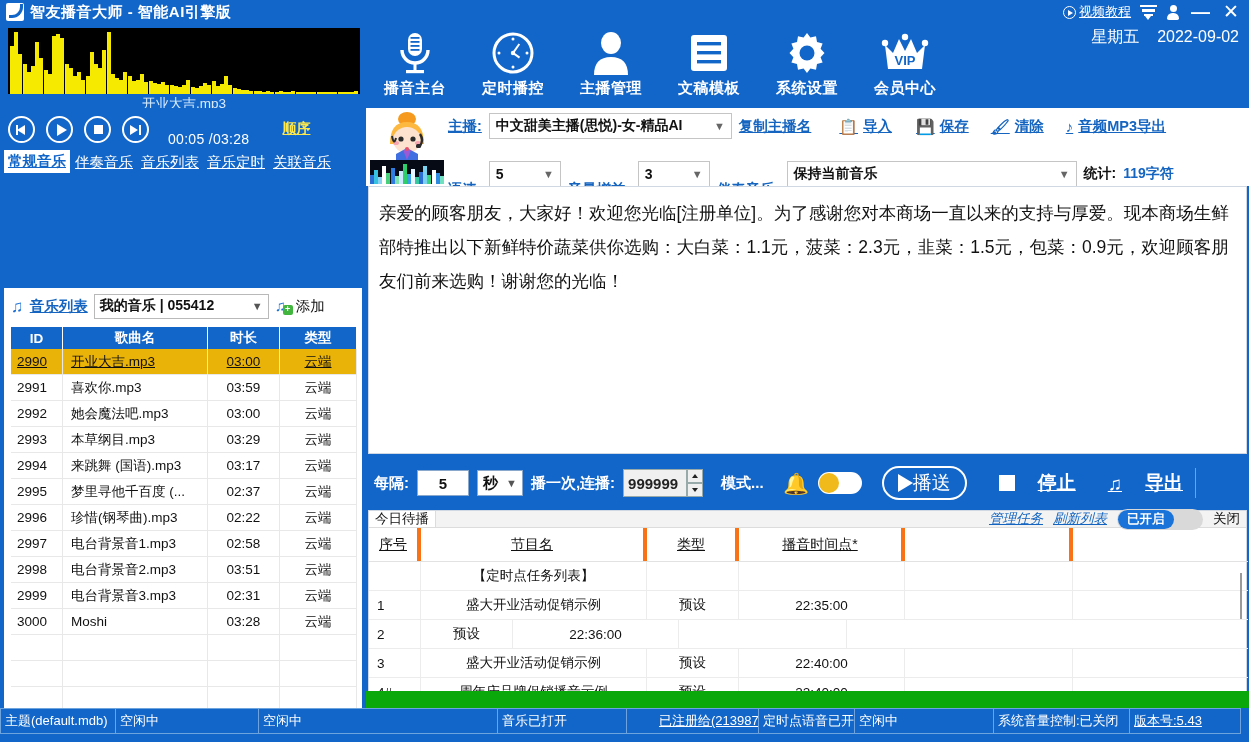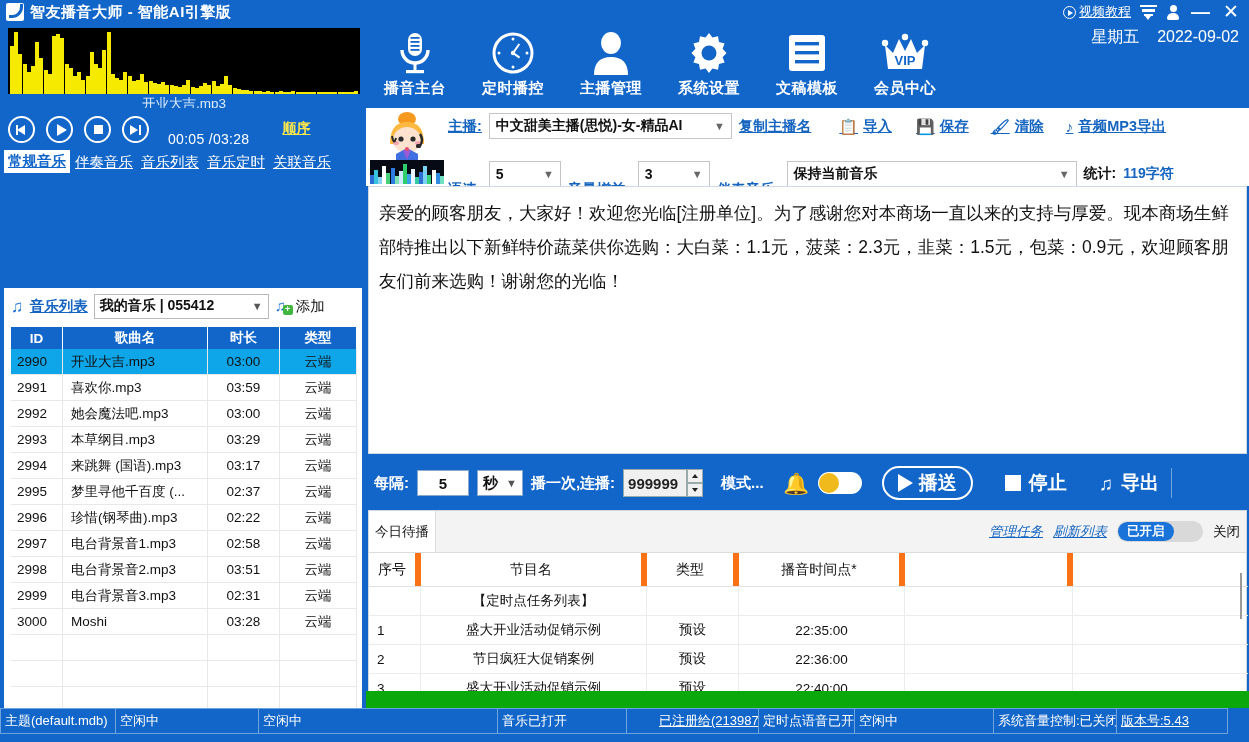--- a/index.html
+++ b/index.html
@@ -166,21 +166,21 @@
     position:absolute; right:-1px; bottom:-1px; width:10px;height:10px;border-radius:2px;
     background:#41b53d; color:#fff; font-size:9px; line-height:9px; text-align:center; font-weight:bold;
   }
 
   
   .mtable { position:absolute; left:6px; top:38px; width:346px; height: 392px; }
   .mthead { display:flex; height:22px; background:#1266c9; color:#fff; font-size:13.5px; font-weight:bold;}
   .mthead div { display:flex; align-items:center; justify-content:center; border-right:1px solid #ffffff;}
   .mt-c1 { width:52px;} .mt-c2 { width:145px;} .mt-c3 { width:72px;} .mt-c4 { width:77px;}
   .mtrow { display:flex; height:26px; font-size:13.5px; color:#111; border-bottom:1px solid #e8e8e8;}
-  .mtrow.sel { background:#0ea5e9; }
+  .mtrow.sel { background:#eab308;text-decoration:underline; }
   .mtrow div { display:flex; align-items:center; border-right:1px solid #e8e8e8;}
   .mtrow .mt-c1 { padding-left:6px; }
   .mtrow .mt-c2 { padding-left:8px; overflow:hidden; white-space:nowrap;}
   .mtrow .mt-c3 { justify-content:center;}
   .mtrow .mt-c4 { justify-content:center;}
 
   .pager {
     position:absolute; left:6px; top:434px; width:346px; height:28px;
     display:flex; align-items:center; gap:0px; font-size:13.5px; color:#111; font-weight:bold;
   }
@@ -249,53 +249,53 @@
   .spin-arrows i { flex:1; background:#f0f0f0; border:1px solid #9aa; position:relative;}
   .spin-arrows i::after{content:"";position:absolute;left:4px;top:4px;border-left:3px solid transparent;border-right:3px solid transparent;}
   .spin-arrows i.up::after{ border-bottom:4px solid #222;}
   .spin-arrows i.dn::after{ border-top:4px solid #222;}
   .bell { font-size:21px; line-height:21px; color:#ffc425; }
   .toggle {
     width:44px;height:22px;border-radius:11px;background:#ffffff;position:relative;flex:none;
   }
   .toggle::after{content:"";position:absolute;left:1px;top:1px;width:20px;height:20px;border-radius:50%;background:#f0b91c;}
   .bigbtn {
-    border:2px solid #ffffff; border-radius:17px; height:34px; display:flex;align-items:center;gap:6px;
-    padding:0 14px; color:#fff; font-size:19px; font-weight:bold;
+    border:2px solid #ffffff; border-radius:17px; height:34px; display:flex;align-items:center;
+    padding:0 14px; color:#fff; font-size:19px; font-weight:normal;
   }
   .tri { width:0;height:0;border-left:15px solid #fff;border-top:9px solid transparent;border-bottom:9px solid transparent;}
-  .plain-btn { display:flex;align-items:center;gap:8px;color:#fff;font-size:19px;font-weight:bold;}
+  .plain-btn { display:flex;align-items:center;gap:23px;color:#fff;font-size:19px;font-weight:bold;text-decoration:underline;}
   .sq { width:16px;height:16px;background:#fff;}
   .notes { font-size:19px;line-height:19px;}
   .vsep { width:1px; height:30px; background:#6ea4dd; margin-left:4px;}
 
   
   .taskpanel {
     position:absolute; left:2px; top:402px; width:879px; height:196px; background:#ffffff;
     border:1px solid #cfd8e3;
   }
-  .tasktabbar { height:42px; background:#f3f3f3; display:flex; align-items:stretch; border-bottom:1px solid #dcdcdc;}
+  .tasktabbar { height:17px; background:#f3f3f3; display:flex; align-items:stretch; border-bottom:1px solid #dcdcdc;}
   .tasktab {
     background:#ffffff; border-right:1px solid #dcdcdc; padding:0 6px;
     display:flex;align-items:center; font-size:13.5px; color:#111;
   }
   .tasktab-right { margin-left:auto; display:flex;align-items:center;gap:10px; padding-right:6px;}
   .tt-link { color:#1565c0; font-size:13.5px; text-decoration:underline;font-style:italic;}
   .switch {
     width:86px;height:21px;border-radius:11px;background:#d9d9d9;position:relative;flex:none;
   }
   .switch .on {
     position:absolute; left:1px; top:1px; height:19px; padding:0 9px; border-radius:10px;
     background:#1a73d8; color:#fff; font-size:12.5px; font-weight:bold; display:flex;align-items:center;
   }
   .sw-off { font-size:13.5px;color:#111;}
 
   .ttable { width:879px; }
   .tthead { display:flex; height:34px; font-size:14px; color:#111; border-bottom:1px solid #e2e2e2;}
-  .tthead div { display:flex;align-items:center;justify-content:center;border-right:6px solid #f97316;}
+  .tthead div { display:flex;align-items:center;justify-content:center;border-right:4px solid #f97316;text-decoration:underline;}
   .tt-c1{width:52px;} .tt-c2{width:226px;} .tt-c3{width:92px;} .tt-c4{width:166px;} .tt-c5{width:168px;}
   .ttrow { display:flex; height:29px; font-size:13.5px;color:#111;border-bottom:1px solid #ececec;}
   .ttrow div { display:flex;align-items:center;border-right:1px solid #ececec;}
   .ttrow .tt-c1{ padding-left:8px;}
   .ttrow .tt-c2{ justify-content:center;}
   .ttrow .tt-c3{ justify-content:center;}
   .ttrow .tt-c4{ justify-content:center;}
   .tt-scroll { position:absolute; right:4px; top:62px; width:2px; height:46px; background:#9a9a9a;}
 
   .greenbar {
@@ -465,37 +465,37 @@
           <div class="glyph">
             <svg width="42" height="44" viewBox="0 0 42 44">
               <ellipse cx="21" cy="12" rx="10" ry="11" fill="#fff"></ellipse>
               <path d="M4 44 Q4 26 21 26 Q38 26 38 44 Z" fill="#fff"></path>
             </svg>
           </div>
           <div class="lbl">主播管理</div>
         </div>
         <div class="tbitem">
           <div class="glyph">
-            <svg width="44" height="44" viewBox="0 0 44 44">
-              <path fill="#fff" d="M22 2l3.4 4.6 5.6-1.3 1 5.7 5.6 1.4-2 5.4 3.9 4.2-3.9 4.2 2 5.4-5.6 1.4-1 5.7-5.6-1.3L22 42l-3.4-4.6-5.6 1.3-1-5.7-5.6-1.4 2-5.4L4.5 22l3.9-4.2-2-5.4 5.6-1.4 1-5.7 5.6 1.3z"></path>
-              <circle cx="22" cy="22" r="7.5" fill="#1266c9"></circle>
-            </svg>
-          </div>
-          <div class="lbl">系统设置</div>
-        </div>
-        <div class="tbitem">
-          <div class="glyph">
             <svg width="44" height="42" viewBox="0 0 44 42">
               <rect x="4" y="3" width="36" height="36" rx="3" fill="#fff"></rect>
               <rect x="10" y="10" width="24" height="3.4" fill="#1266c9"></rect>
               <rect x="10" y="19" width="24" height="3.4" fill="#1266c9"></rect>
               <rect x="10" y="28" width="24" height="3.4" fill="#1266c9"></rect>
             </svg>
           </div>
           <div class="lbl">文稿模板</div>
+        </div>
+        <div class="tbitem">
+          <div class="glyph">
+            <svg width="44" height="44" viewBox="0 0 44 44">
+              <path fill="#fff" d="M22 2l3.4 4.6 5.6-1.3 1 5.7 5.6 1.4-2 5.4 3.9 4.2-3.9 4.2 2 5.4-5.6 1.4-1 5.7-5.6-1.3L22 42l-3.4-4.6-5.6 1.3-1-5.7-5.6-1.4 2-5.4L4.5 22l3.9-4.2-2-5.4 5.6-1.4 1-5.7 5.6 1.3z"></path>
+              <circle cx="22" cy="22" r="7.5" fill="#1266c9"></circle>
+            </svg>
+          </div>
+          <div class="lbl">系统设置</div>
         </div>
         <div class="tbitem">
           <div class="glyph">
             <svg width="48" height="44" viewBox="0 0 48 44">
               <path fill="#fff" d="M4 14 L12 22 L18 8 L24 20 L30 8 L36 22 L44 14 L41 38 L7 38 Z"></path>
               <circle cx="4" cy="12" r="3.2" fill="#fff"></circle>
               <circle cx="44" cy="12" r="3.2" fill="#fff"></circle>
               <circle cx="24" cy="6" r="3.2" fill="#fff"></circle>
               <text x="24" y="34" font-size="13" font-weight="bold" fill="#1266c9" text-anchor="middle" font-family="Liberation Sans">VIP</text>
             </svg>
@@ -825,21 +825,20 @@
             </div>
             <div class="ttrow">
               <div class="tt-c1">1</div>
               <div class="tt-c2">盛大开业活动促销示例</div>
               <div class="tt-c3">预设</div>
               <div class="tt-c4">22:35:00</div>
               <div class="tt-c5"></div>
             </div>
             <div class="ttrow">
               <div class="tt-c1">2</div>
-              <div class="tt-c2">节日疯狂大促销案例</div>
               <div class="tt-c3">预设</div>
               <div class="tt-c4">22:36:00</div>
               <div class="tt-c5"></div>
             </div>
             <div class="ttrow">
               <div class="tt-c1">3</div>
               <div class="tt-c2">盛大开业活动促销示例</div>
               <div class="tt-c3">预设</div>
               <div class="tt-c4">22:40:00</div>
               <div class="tt-c5"></div>
@@ -860,17 +859,17 @@
   <div class="greenbar"></div>
 
   <div class="statusbar" id="statusbar">
       <div class="sb" style="width: 116px;">主题(default.mdb)</div>
       <div class="sb" style="width: 144px;">空闲中</div>
       <div class="sb" style="width: 240px;">空闲中</div>
       <div class="sb" style="width: 130px;">音乐已打开</div>
       <div class="sb u" style="width: 133px; padding-left: 32px;">已注册给(2139879316</div>
       <div class="sb" style="width: 97px;">定时点语音已开</div>
       <div class="sb" style="width: 140px;">空闲中</div>
-      <div class="sb" style="width: 124px;">系统音量控制:已关闭</div>
+      <div class="sb" style="width: 137px;">系统音量控制:已关闭</div>
       <div class="sb u" style="width: 112px;">版本号:5.43</div>
     </div>
   <div class="bottomstrip"></div>
 </div>
 
 </body></html>

